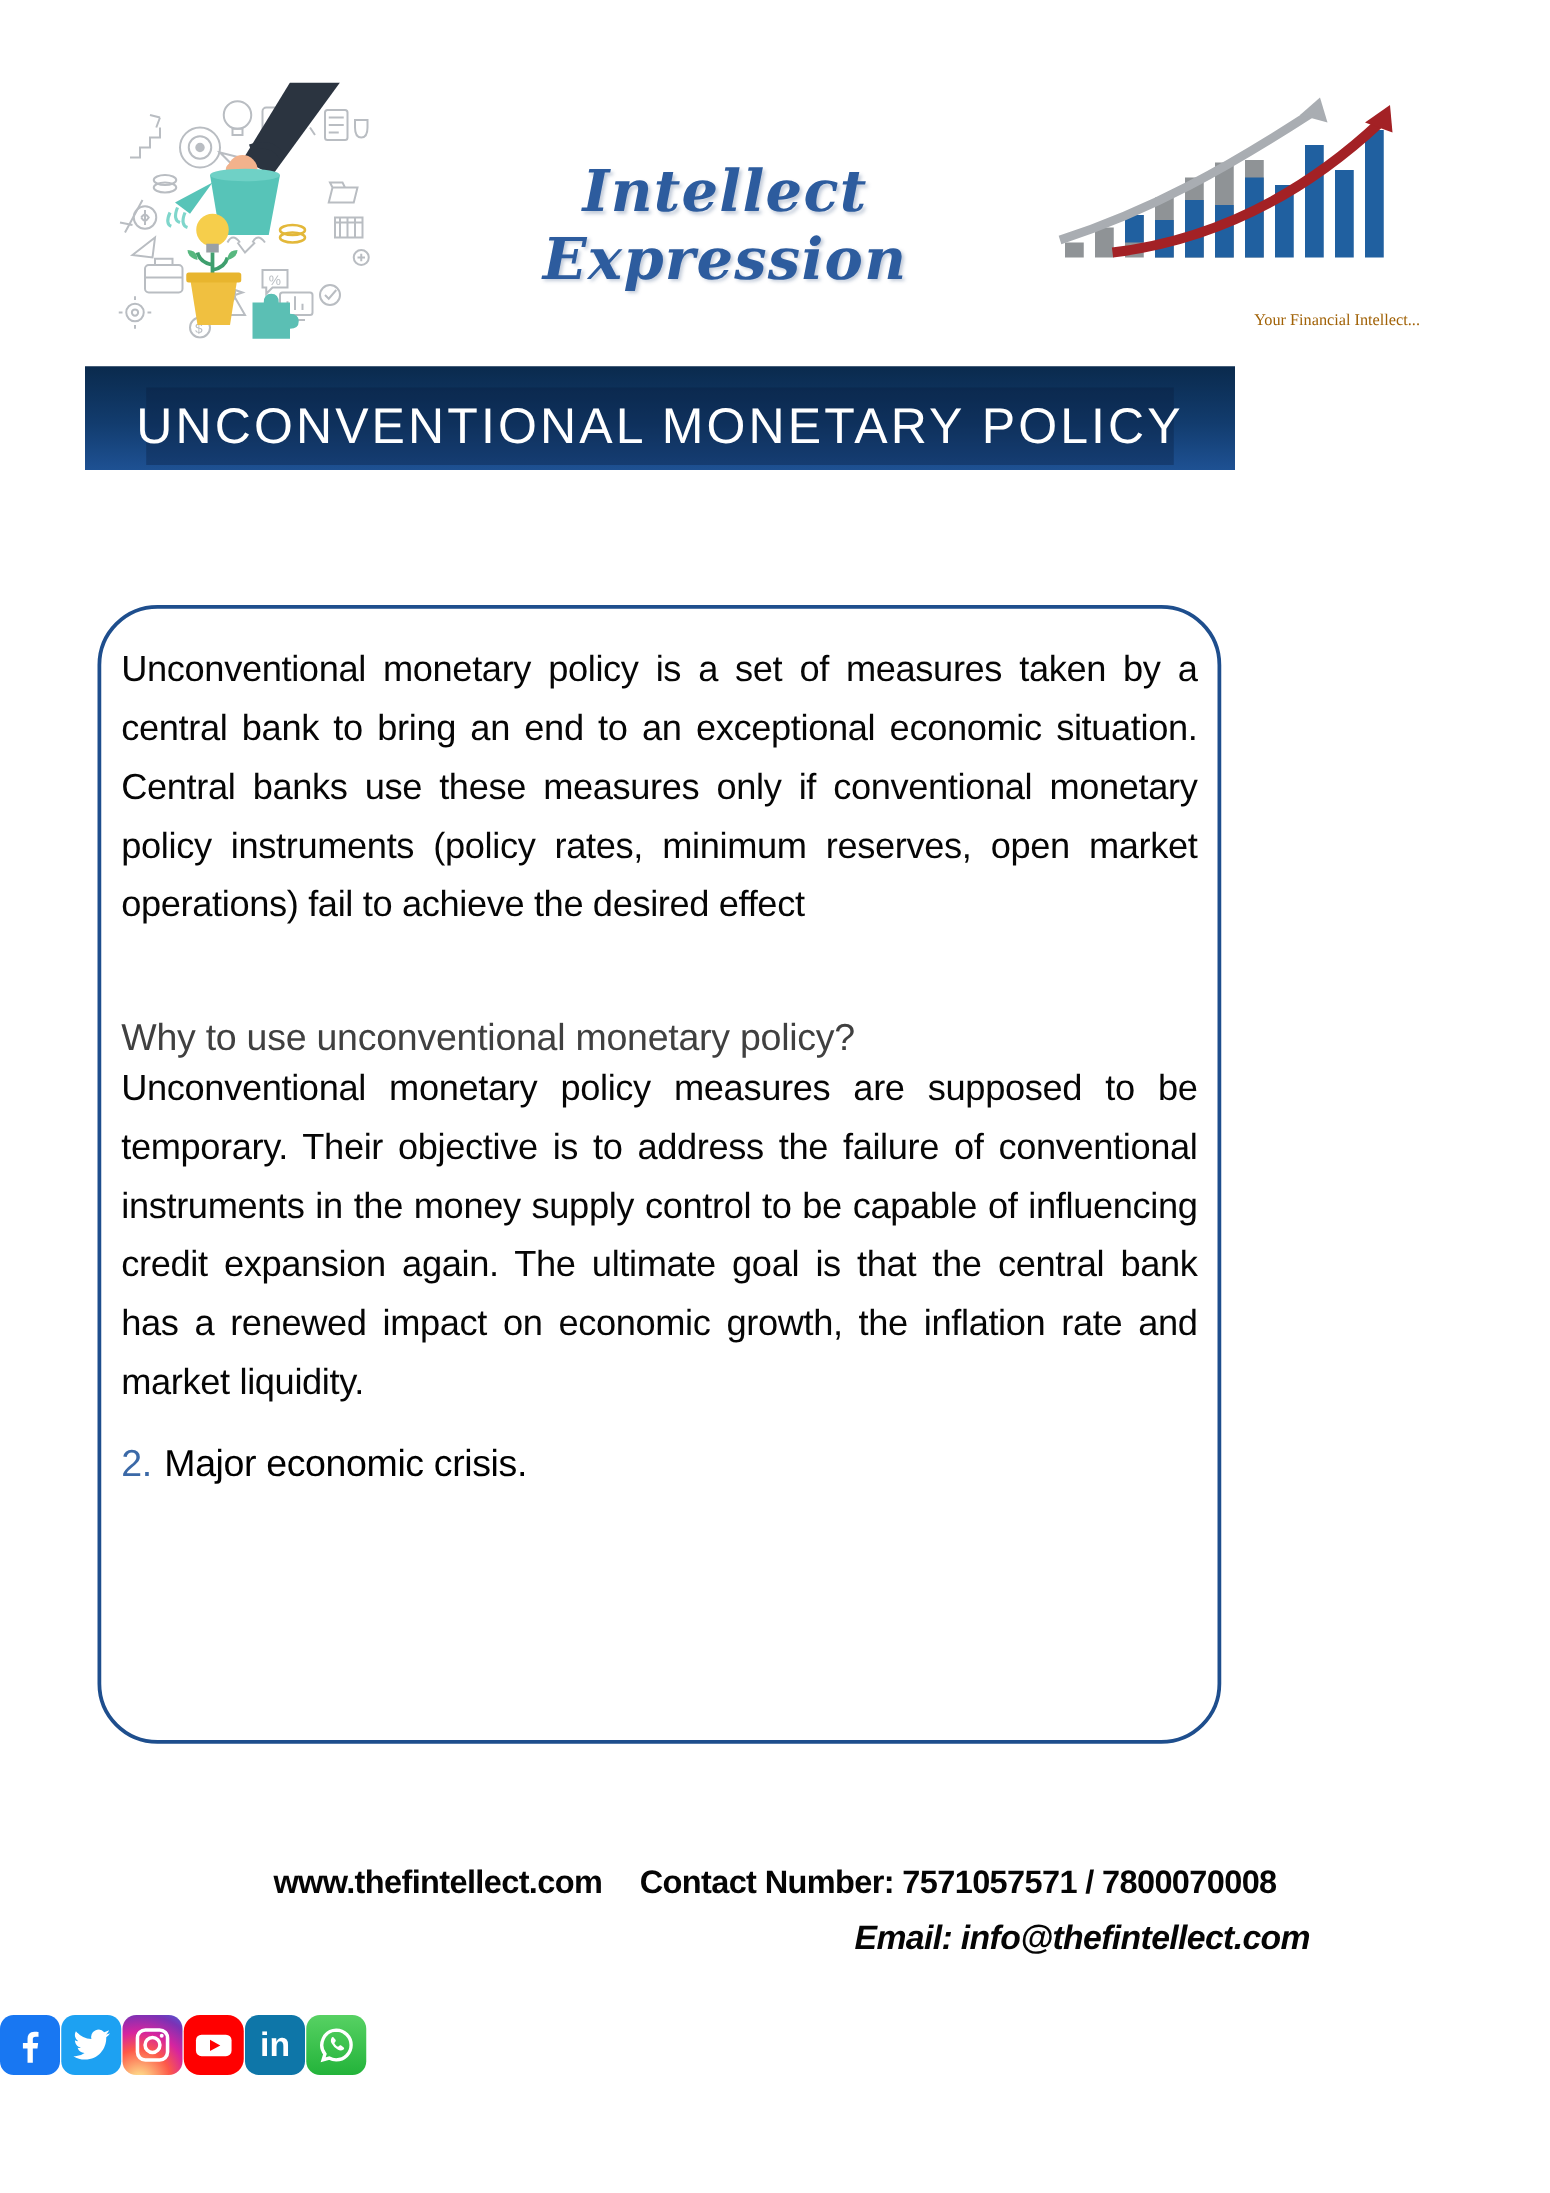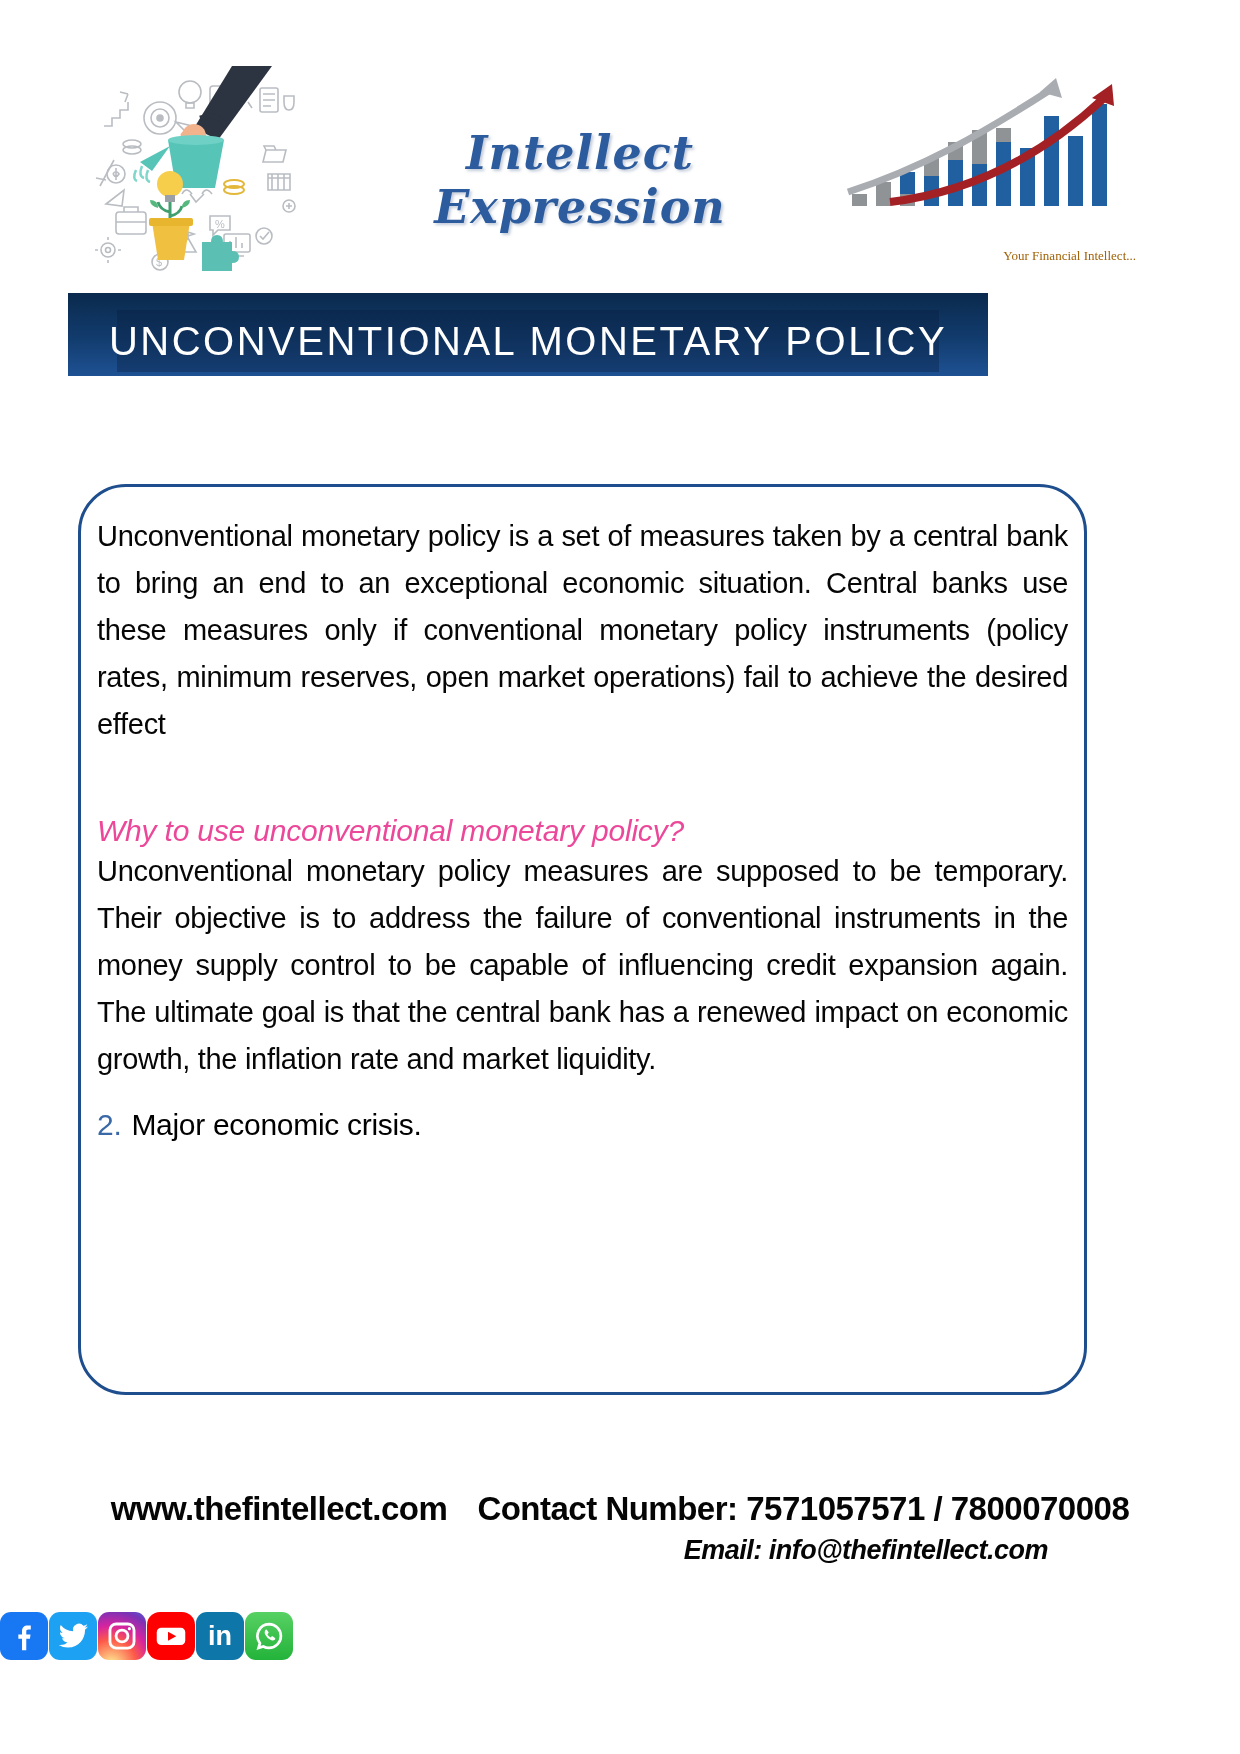--- a/index.html
+++ b/index.html
@@ -31,42 +31,42 @@
   .banner-inner{
     width:822px;height:62px;margin-bottom:4px;
     background:rgba(8,30,60,.35);
     display:flex;align-items:center;justify-content:center;
   }
   .banner-title{
     color:#ffffff;font-size:40px;font-weight:300;letter-spacing:2.5px;white-space:nowrap;
   }
   
   .content-box{
-    position:absolute;left:78px;top:484px;width:1009px;height:911px;box-sizing:border-box;
+    position:absolute;left:78px;top:484px;width:899px;height:911px;box-sizing:border-box;
     border:3.5px solid #1e4e8d;border-radius:48px;
     padding:26px 16px 0 16px;
   }
   .content-box p{
     margin:0;font-size:29px;line-height:47px;letter-spacing:-0.3px;
     text-align:justify;color:#060606;
   }
   .blue-heading{
-    margin:0;font-size:30px;font-weight:400;color:#ec4899;letter-spacing:-0.2px;font-style:italic;
+    margin:0;font-size:30px;font-weight:400;color:#404040;letter-spacing:-0.2px;
   }
   .h-why{margin-top:66px;}
   .p-2{margin-top:24px;}
   .h-tools{margin-top:62px;}
   .case-list{margin:18px 0 0 0;padding:0;list-style:none;}
   .case-list li{font-size:30px;line-height:44px;margin-top:20px;letter-spacing:-0.3px;}
   .case-num{color:#3b69a7;margin-right:10px;}
   
   .footer-line1{
     position:absolute;top:1490px;left:0;width:1240px;
     display:flex;justify-content:center;gap:30px;
-    font-size:33px;font-weight:700;letter-spacing:-0.5px;color:#050505;
+    font-size:26px;font-weight:700;letter-spacing:-0.5px;color:#050505;
   }
   .footer-line2{
     position:absolute;top:1535px;left:0;width:1048px;text-align:right;
     font-size:27px;font-weight:700;letter-spacing:-0.5px;color:#050505;font-style:italic;
   }
   .social-row{
     position:absolute;top:1612px;left:0;width:1240px;
     display:flex;gap:1px;
   }
   .social-icon{

